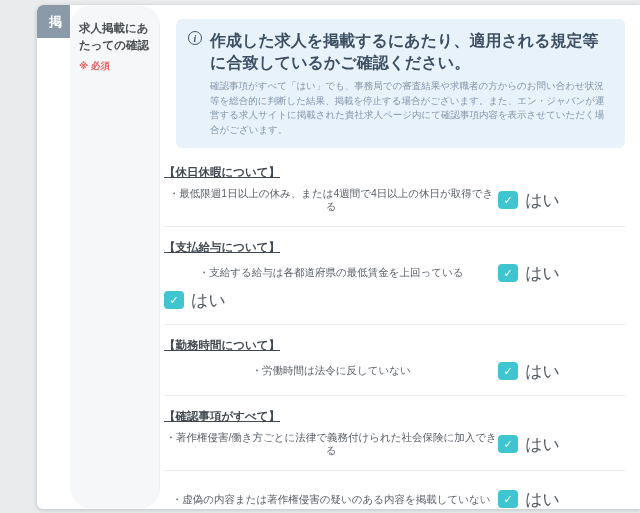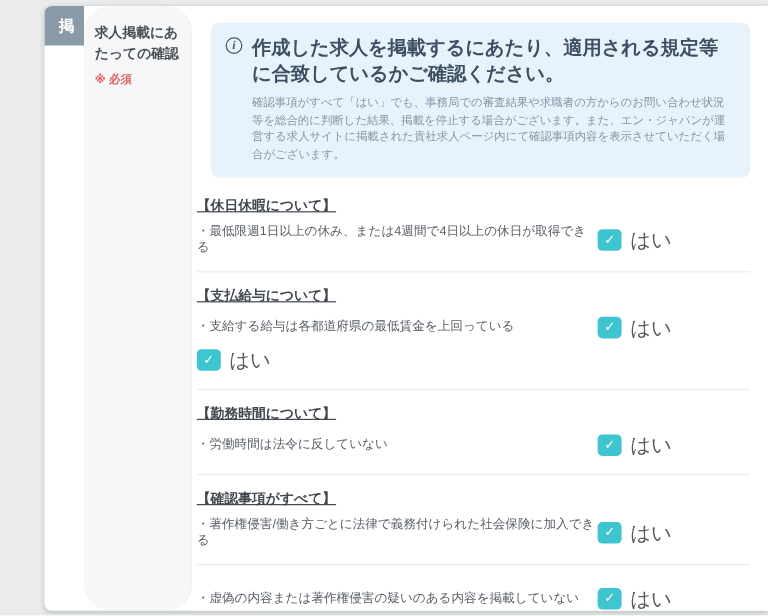--- a/index.html
+++ b/index.html
@@ -69,21 +69,21 @@
   .section-heading {
     font-size: 11.5px; font-weight: bold; color: #41484f;
     margin-bottom: 7px; line-height: 1.3; text-decoration: underline;
   }
   .row {
     display: flex; align-items: center; justify-content: space-between;
     padding-right: 65px; margin-top: 4px;
   }
   .row-text {
     flex: 0 1 368px; max-width: 368px;
-    font-size: 10.5px; color: #585e65; line-height: 1.3;
+    font-size: 10.5px; color: #585e65; line-height: 1.3; text-align: center;
   }
   .check-group { display: flex; align-items: center; gap: 7px; flex: 0 0 auto; }
   .checkbox {
     width: 20px; height: 18px; border-radius: 4px;
     background: var(--accent-teal, #3ec5cf);
     display: inline-flex; align-items: center; justify-content: center;
     cursor: pointer;
   }
   .check-glyph { color: #ffffff; font-size: 11px; font-weight: bold; line-height: 1; }
   .check-label { font-size: 17px; color: #555b61; cursor: pointer; }

